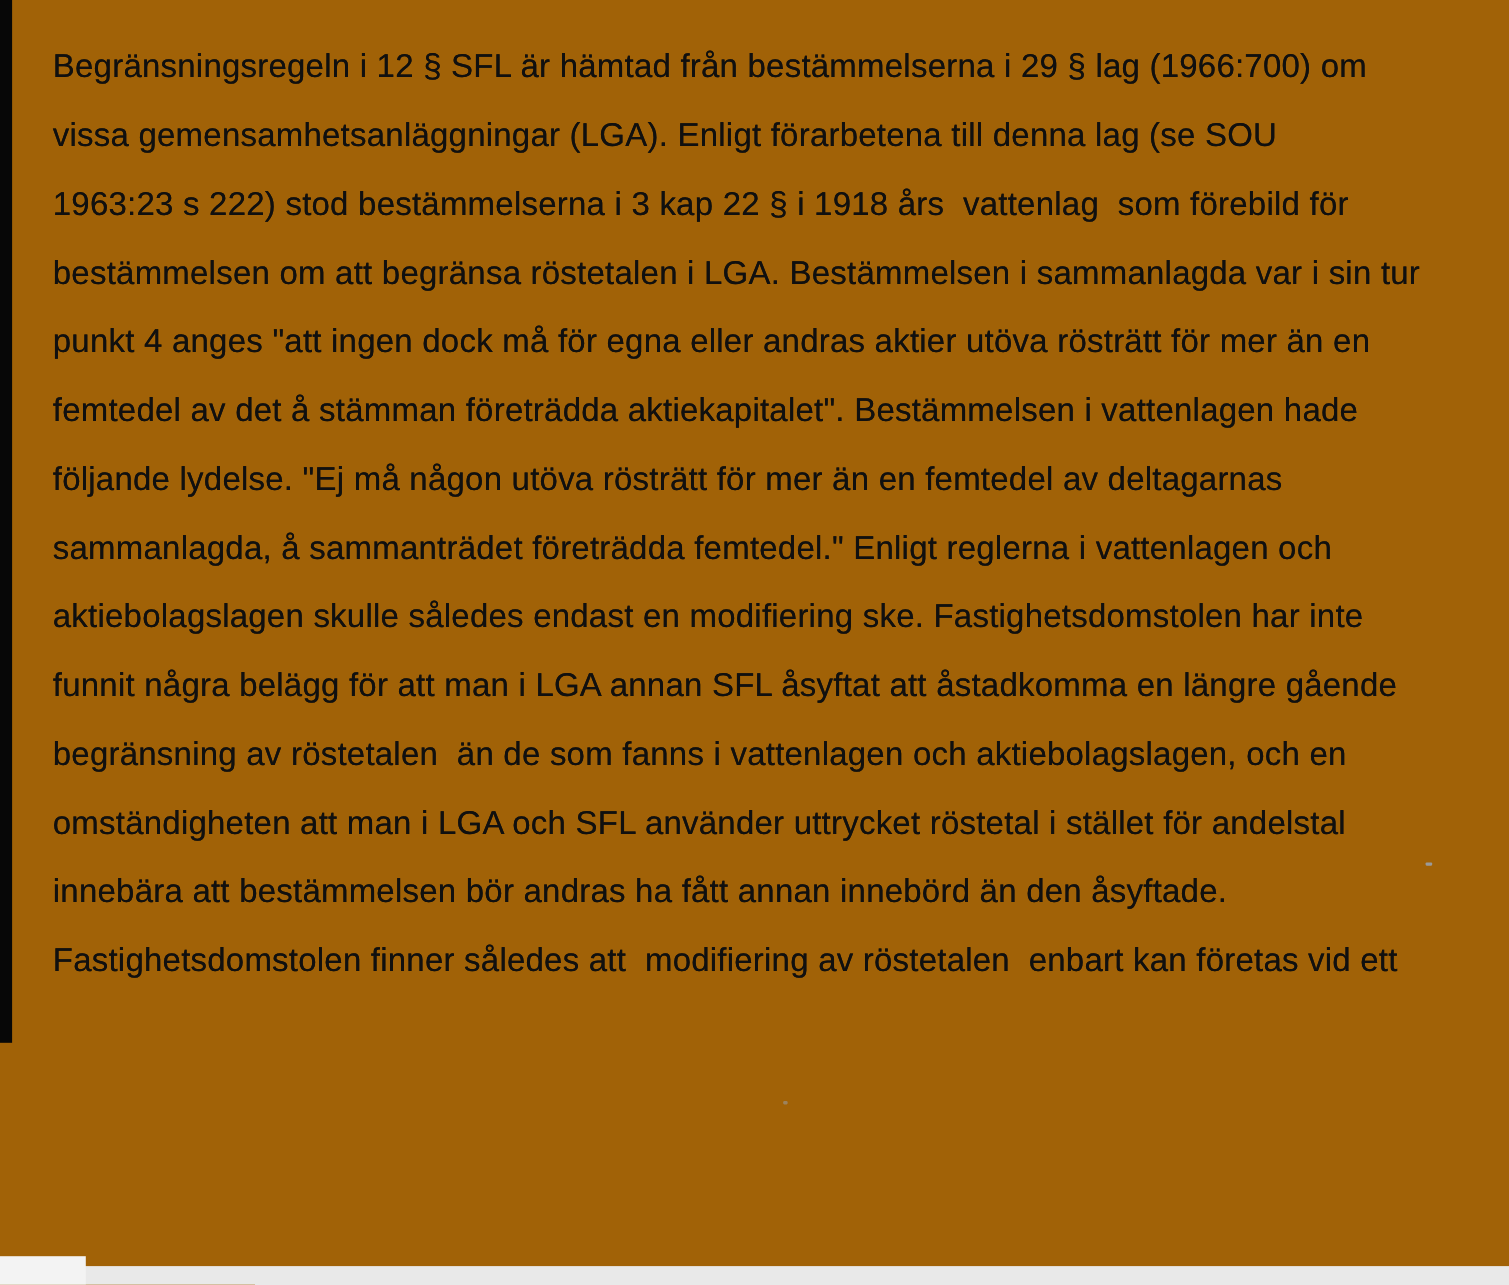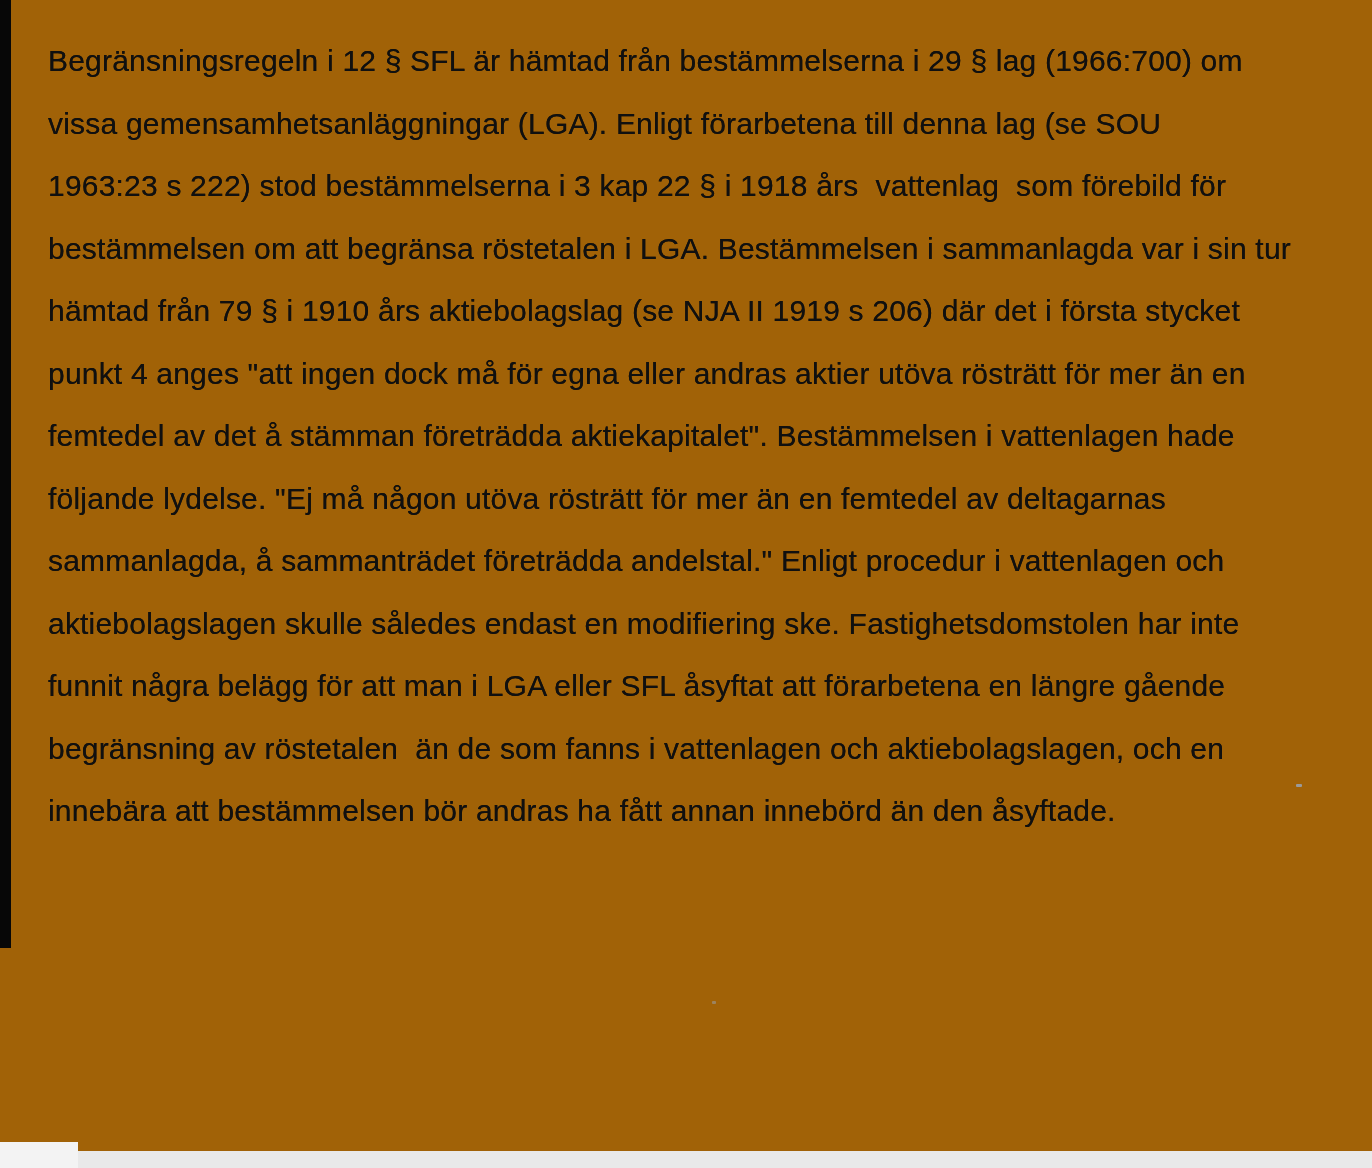--- a/index.html
+++ b/index.html
@@ -68,29 +68,30 @@
 </head>
 <body>
 
 <div class="page">
 
   <div class="text-block">
     <div class="text-line">Begränsningsregeln i 12 § SFL är hämtad från bestämmelserna i 29 § lag (1966:700) om</div>
     <div class="text-line">vissa gemensamhetsanläggningar (LGA). Enligt förarbetena till denna lag (se SOU</div>
     <div class="text-line">1963:23 s 222) stod bestämmelserna i 3 kap 22 § i 1918 års  vattenlag  som förebild för</div>
     <div class="text-line">bestämmelsen om att begränsa röstetalen i LGA. Bestämmelsen i sammanlagda var i sin tur</div>
-    <div class="text-line">hämtad från 79 § i 1910 års aktiebolagslag (se NJA II 1919 s 206) där det i första stycket</div>
     <div class="text-line">punkt 4 anges "att ingen dock må för egna eller andras aktier utöva rösträtt för mer än en</div>
     <div class="text-line">femtedel av det å stämman företrädda aktiekapitalet". Bestämmelsen i vattenlagen hade</div>
     <div class="text-line">följande lydelse. "Ej må någon utöva rösträtt för mer än en femtedel av deltagarnas</div>
-    <div class="text-line">sammanlagda, å sammanträdet företrädda andelstal." Enligt procedur i vattenlagen och</div>
+    <div class="text-line">sammanlagda, å sammanträdet företrädda femtedel." Enligt reglerna i vattenlagen och</div>
     <div class="text-line">aktiebolagslagen skulle således endast en modifiering ske. Fastighetsdomstolen har inte</div>
-    <div class="text-line">funnit några belägg för att man i LGA eller SFL åsyftat att förarbetena en längre gående</div>
+    <div class="text-line">funnit några belägg för att man i LGA annan SFL åsyftat att åstadkomma en längre gående</div>
     <div class="text-line">begränsning av röstetalen  än de som fanns i vattenlagen och aktiebolagslagen, och en</div>
+    <div class="text-line">omständigheten att man i LGA och SFL använder uttrycket röstetal i stället för andelstal</div>
     <div class="text-line">innebära att bestämmelsen bör andras ha fått annan innebörd än den åsyftade.</div>
+    <div class="text-line">Fastighetsdomstolen finner således att  modifiering av röstetalen  enbart kan företas vid ett</div>
   </div>
 
   <div class="left-edge-bar"></div>
   <div class="bottom-band"></div>
   <div class="bottom-left-patch"></div>
   <div class="speck speck-1"></div>
   <div class="speck speck-2"></div>
 
 </div>
 

